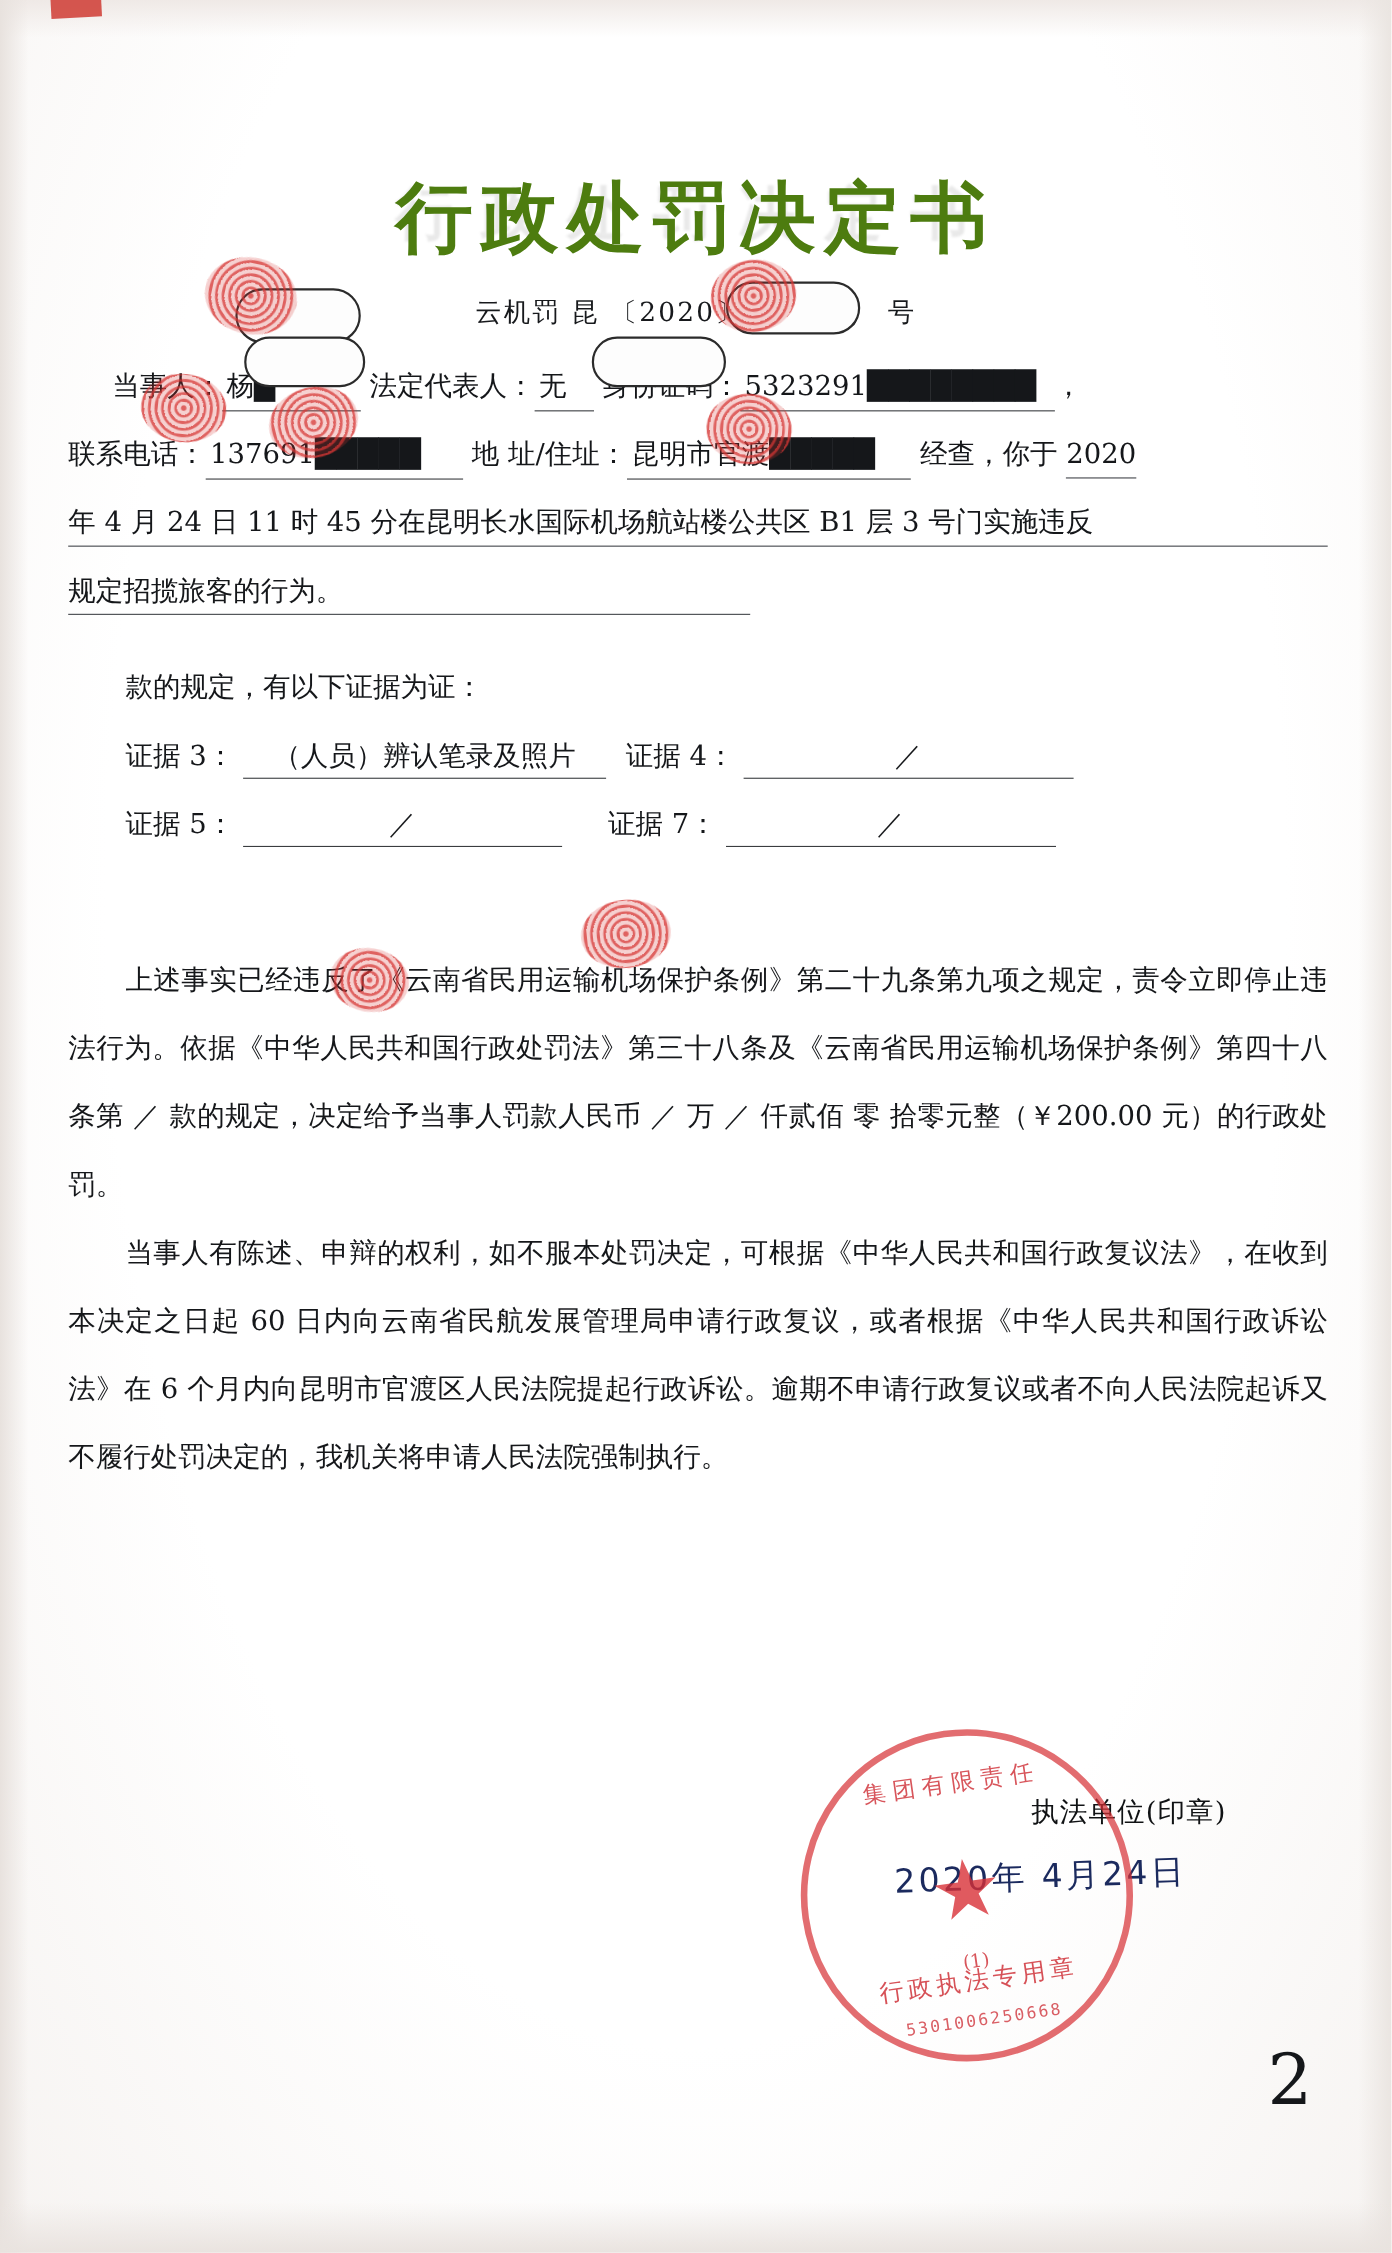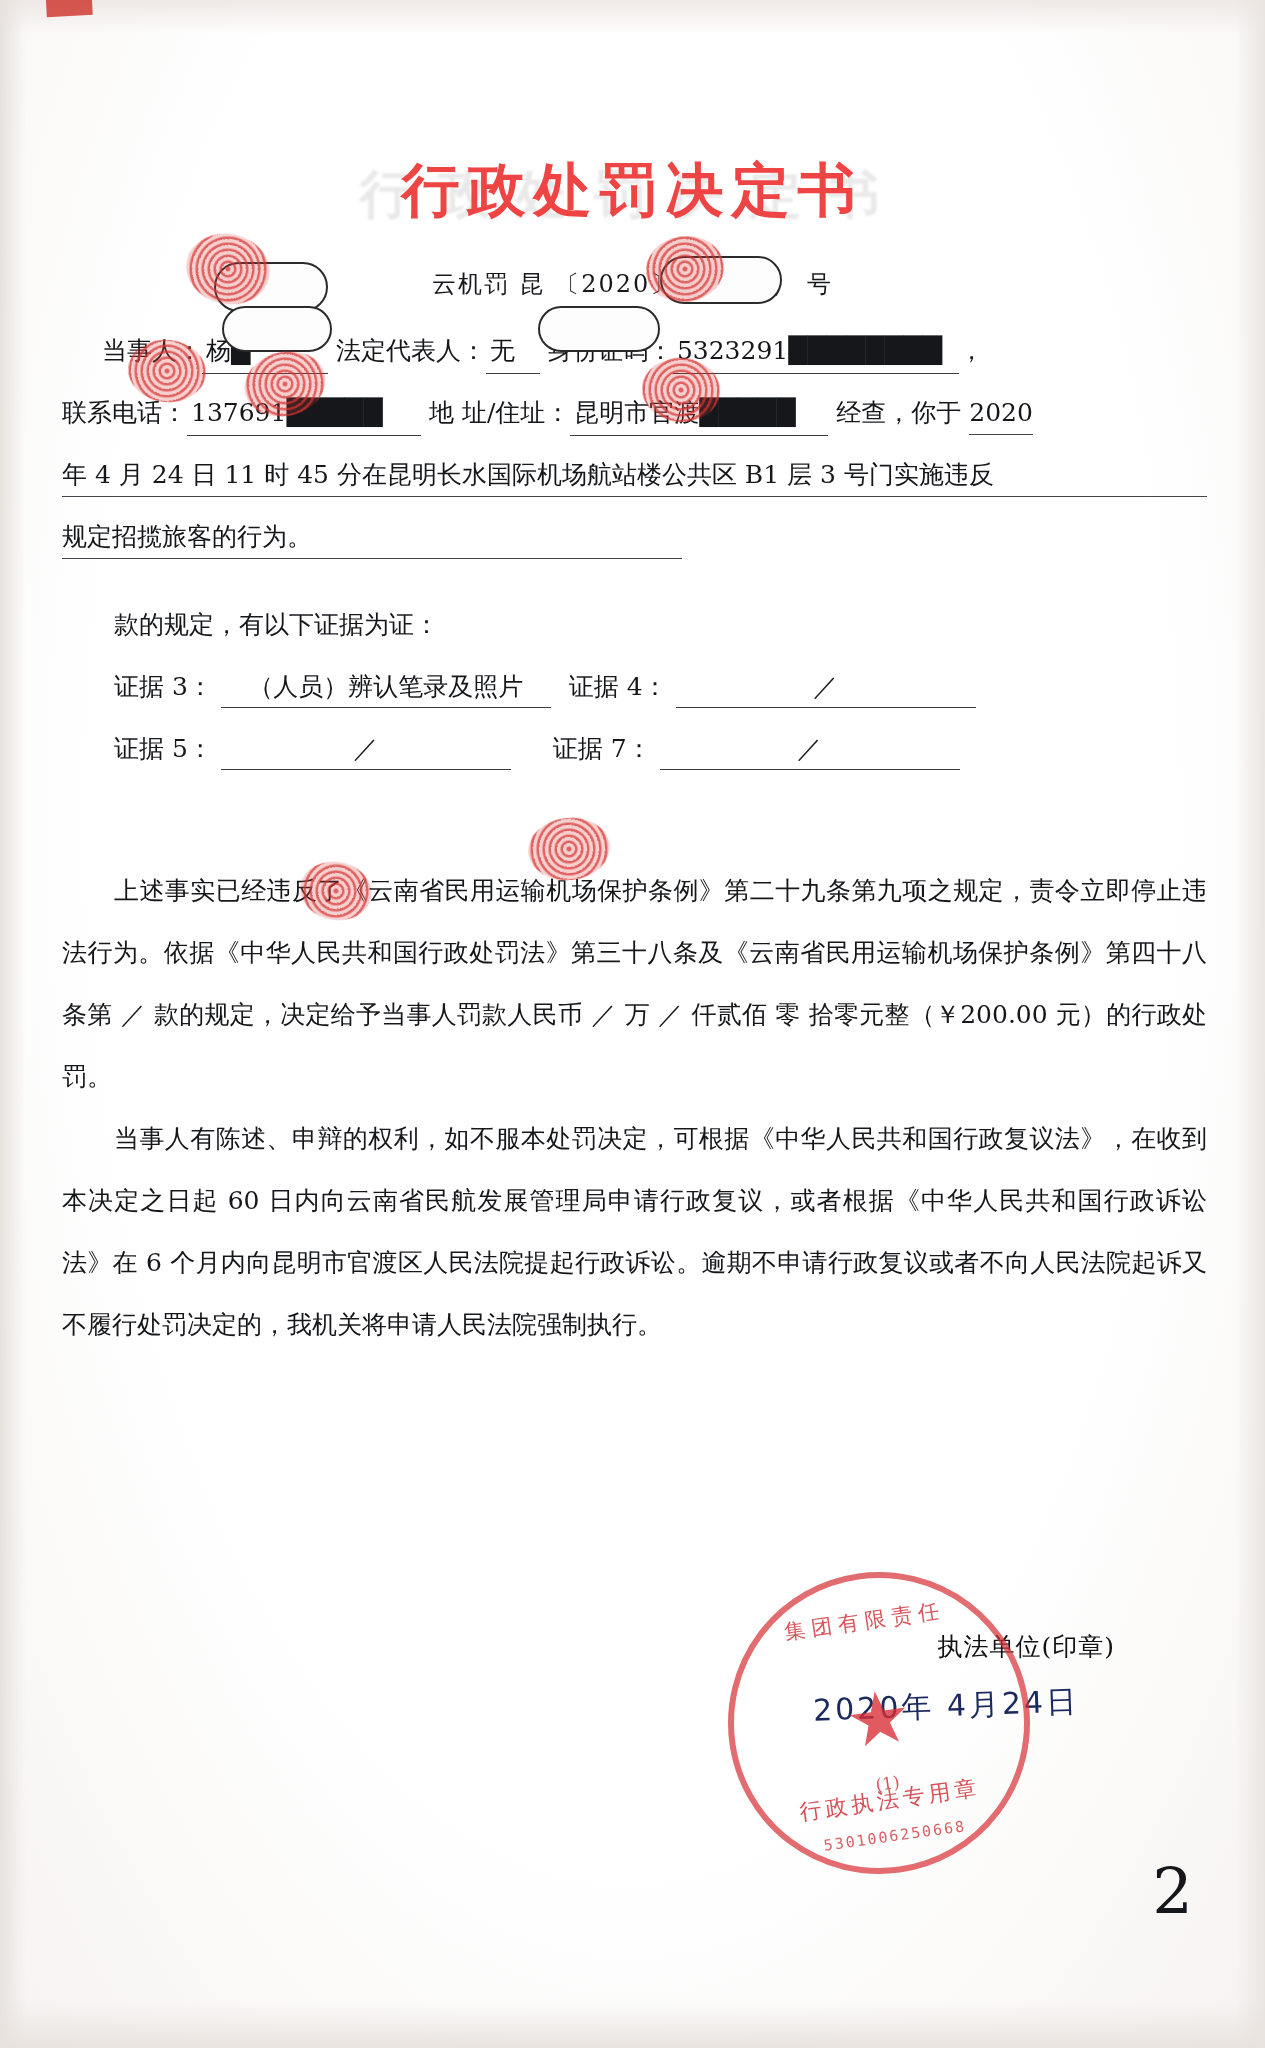--- a/index.html
+++ b/index.html
@@ -63,25 +63,25 @@
     height: 2048px;
     color: #15171a;
   }
 
   
   .title {
     position: absolute;
     top: 152px;
     left: 0; right: 0;
     text-align: center;
-    font-size: 58px;
+    font-size: 70px;
     letter-spacing: 8px;
     font-weight: 700;
     font-family: "DejaVu Serif", "Liberation Serif", serif;
-    color: #ef4444;
+    color: #4d7c0f;
   }
   .title-ghost {
     position: absolute;
     top: 160px;
     left: 0; right: 0;
     text-align: center;
     font-size: 52px;
     letter-spacing: 26px;
     font-weight: 700;
     color: rgba(40,40,40,0.10);

